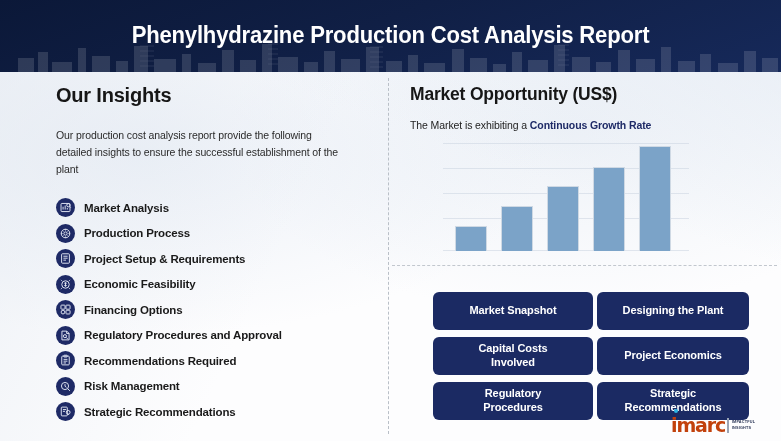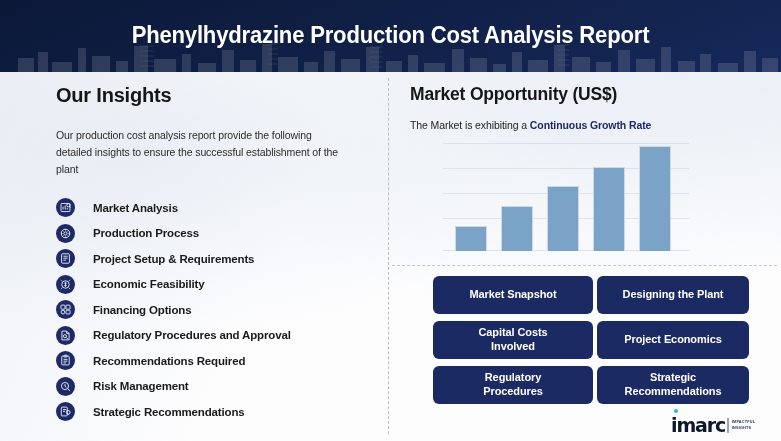--- a/index.html
+++ b/index.html
@@ -94,21 +94,21 @@
     margin-top: 20px;
   }
   .insight-list {
     margin-top: 17px;
     list-style: none;
   }
   .insight-item {
     display: flex;
     align-items: center;
     height: 25.5px;
-    gap: 18px;
+    gap: 9px;
   }
   .insight-icon {
     flex: 0 0 auto;
     width: 19px; height: 19px;
     border-radius: 50%;
     background: #1e2a66;
     display: flex;
     align-items: center;
     justify-content: center;
   }
@@ -172,21 +172,21 @@
   .bar {
     width: 32px;
     background: #7ba3c8;
     border: 1px solid #cfd9e4;
     border-bottom: none;
   }
 
   
   .btn-grid {
     position: absolute;
-    left: 433px; top: 276px;
+    left: 433px; top: 292px;
     width: 316px;
     display: grid;
     grid-template-columns: 160px 152px;
     column-gap: 4px;
     row-gap: 7px;
   }
   .grid-btn {
     height: 38px;
     border-radius: 6px;
     background: #1b2a63;
@@ -213,21 +213,21 @@
     align-items: flex-end;
   }
   .logo-mark {
     position: relative;
     display: flex;
     align-items: center;
   }
   .logo-word {
     font-size: 19px;
     font-weight: bold;
-    color: #0f172a;
+    color: #c2410c;
     letter-spacing: -1.1px;
     line-height: 1;
     font-family: "DejaVu Sans", sans-serif;
   }
   .logo-dot {
     position: absolute;
     left: 3px; top: -7px;
     width: 4px; height: 4px;
     border-radius: 50%;
     background: #2bb3e3;

